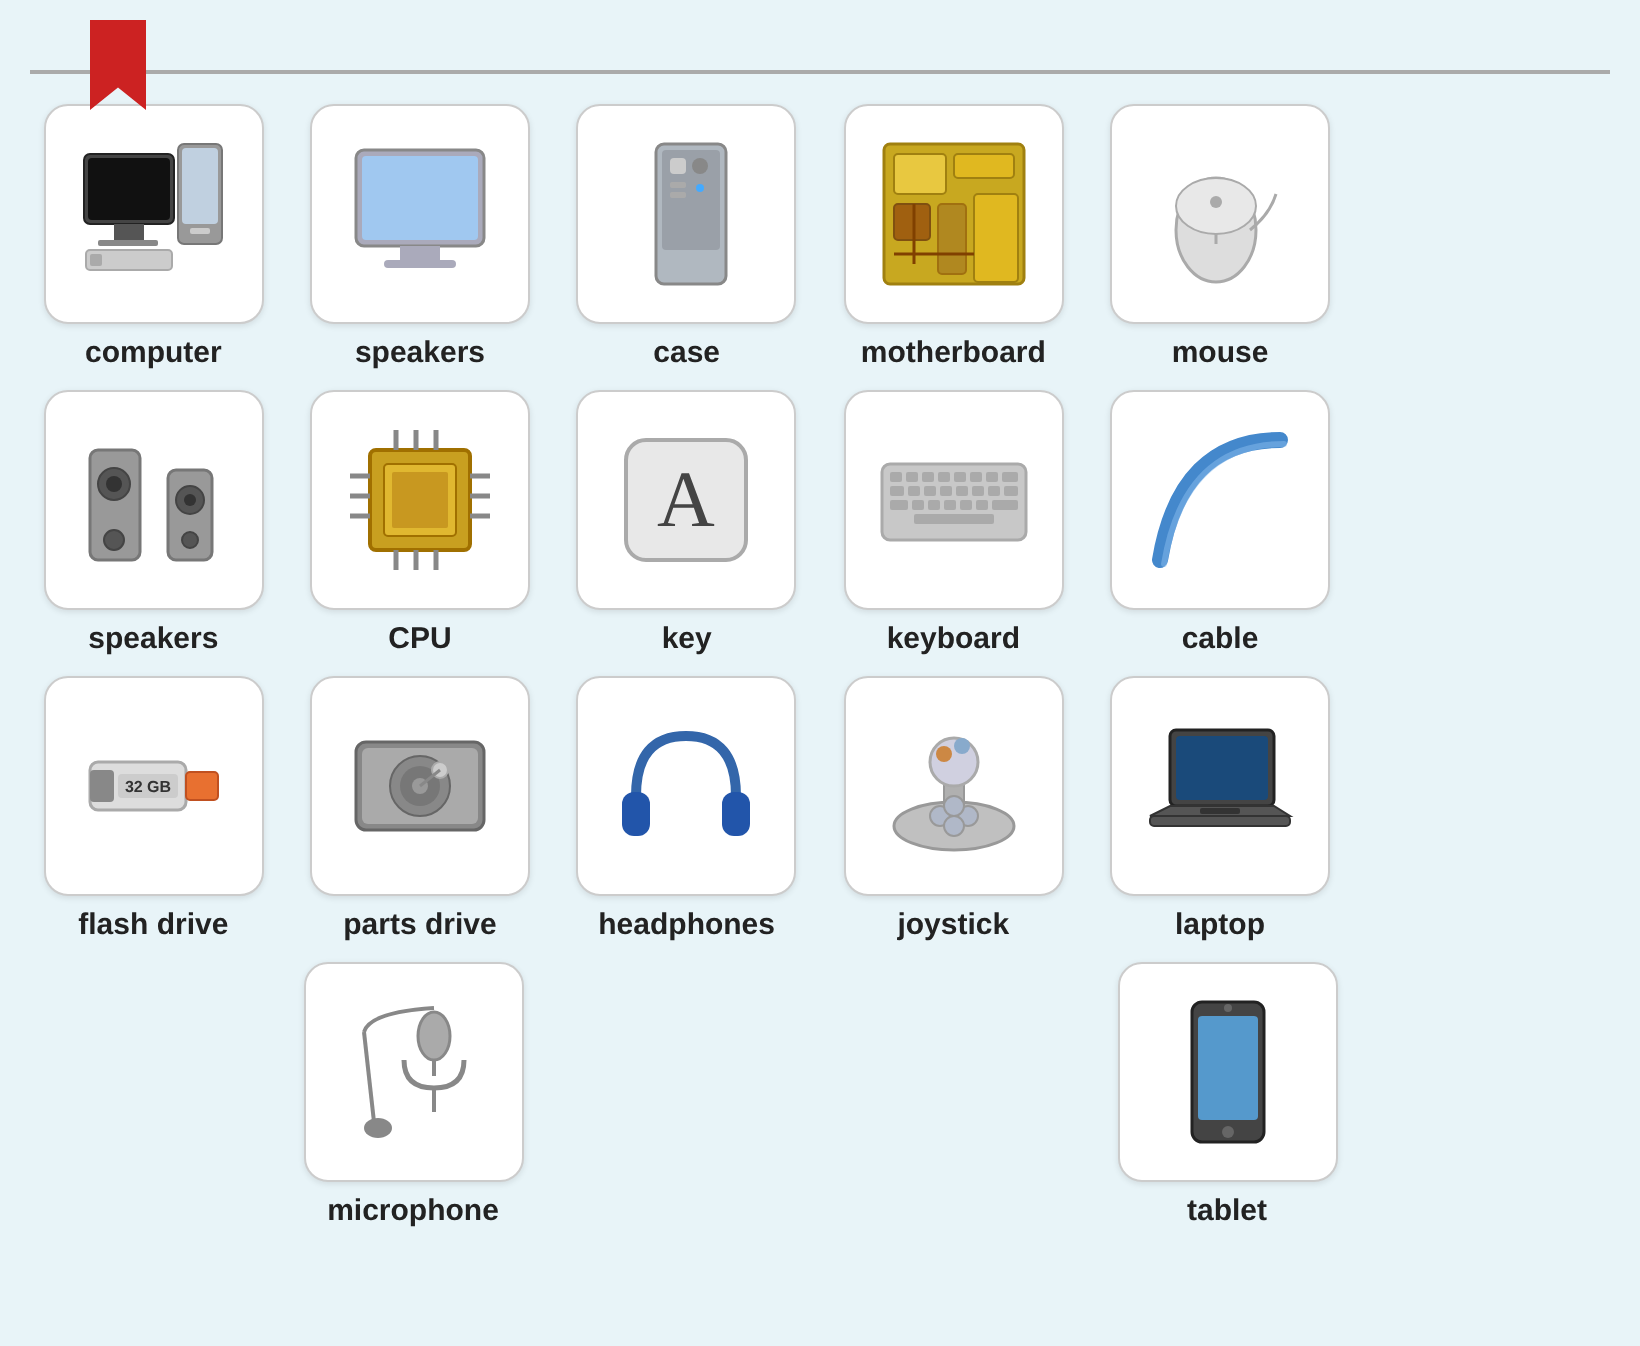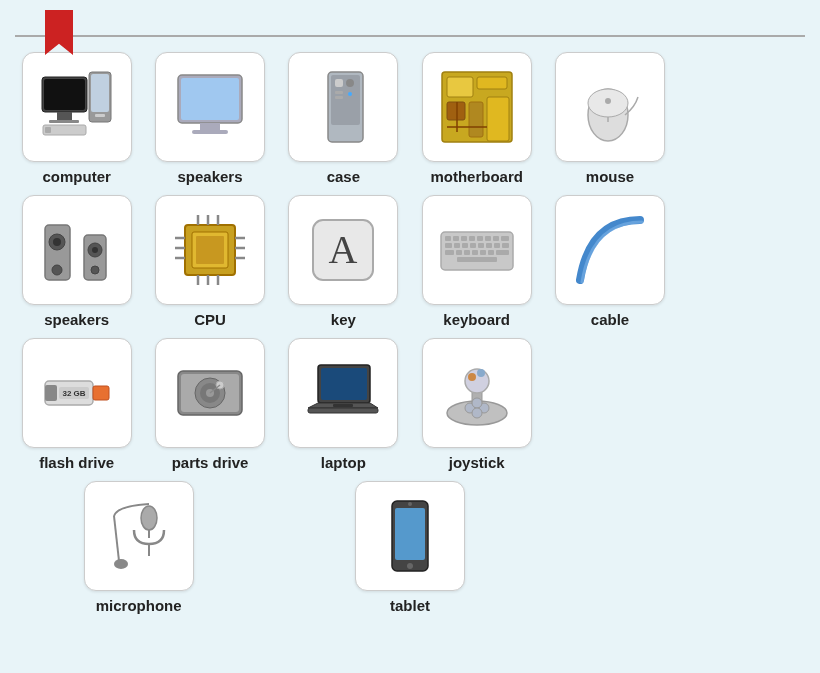--- a/index.html
+++ b/index.html
@@ -36,21 +36,21 @@
       clip-path: polygon(0 0, 100% 0, 100% 100%, 50% 75%, 0 100%);
     }
     .grid {
       display: grid;
       grid-template-columns: repeat(6, 1fr);
       gap: 10px;
       margin-bottom: 10px;
     }
     .grid-4 {
       display: grid;
-      grid-template-columns: repeat(3, 1fr);
+      grid-template-columns: repeat(2, 1fr);
       gap: 24px;
       margin-bottom: 22px;
     }
     .item {
       display: flex;
       flex-direction: column;
       align-items: center;
       gap: 6px;
       justify-content: flex-end;
     }
@@ -269,45 +269,55 @@
       <circle cx="40" cy="40" r="4" fill="#999"></circle>
       <circle cx="50" cy="32" r="4" fill="#ccc" stroke="#aaa" stroke-width="1"></circle>
       <line x1="40" y1="40" x2="50" y2="32" stroke="#888" stroke-width="1.5"></line>
     </svg>
         </div>
         <div class="item-label">parts drive</div>
       </div>
       <div class="item">
         <div class="icon-box">
           <svg viewBox="0 0 80 80" xmlns="http://www.w3.org/2000/svg">
-      <rect x="15" y="12" width="52" height="38" rx="3" fill="#444" stroke="#222" stroke-width="1.5"></rect>
-      <rect x="18" y="15" width="46" height="32" rx="2" fill="#1a4a7a"></rect>
-      <path d="M5 55 L15 50 L67 50 L75 55 Z" fill="#555" stroke="#333" stroke-width="1"></path>
-      <rect x="5" y="55" width="70" height="5" rx="2" fill="#555" stroke="#333" stroke-width="1"></rect>
-      <rect x="30" y="51" width="20" height="3" rx="1" fill="#333"></rect>
-    </svg>
-        </div>
-        <div class="item-label">laptop</div>
+      <path d="M15 45 Q15 15 40 15 Q65 15 65 45" stroke="#3366aa" stroke-width="5" fill="none"></path>
+      <rect x="8" y="43" width="14" height="22" rx="6" fill="#2255aa"></rect>
+      <rect x="58" y="43" width="14" height="22" rx="6" fill="#2255aa"></rect>
+    </svg>
+        </div>
+        <div class="item-label">headphones</div>
       </div>
       <div class="item">
         <div class="icon-box">
           <svg viewBox="0 0 80 80" xmlns="http://www.w3.org/2000/svg">
       <ellipse cx="40" cy="60" rx="30" ry="12" fill="#c0c0c0" stroke="#999" stroke-width="1.5"></ellipse>
       <rect x="35" y="30" width="10" height="30" rx="3" fill="#b0b0b0" stroke="#999" stroke-width="1"></rect>
       <circle cx="40" cy="28" r="12" fill="#d0d0e0" stroke="#aaa" stroke-width="1.5"></circle>
       <circle cx="33" cy="55" r="5" fill="#b0b8c8" stroke="#999" stroke-width="1"></circle>
       <circle cx="47" cy="55" r="5" fill="#b0b8c8" stroke="#999" stroke-width="1"></circle>
       <circle cx="40" cy="50" r="5" fill="#b0b8c8" stroke="#999" stroke-width="1"></circle>
       <circle cx="40" cy="60" r="5" fill="#b0b8c8" stroke="#999" stroke-width="1"></circle>
       <circle cx="35" cy="24" r="4" fill="#cc8844"></circle>
       <circle cx="44" cy="20" r="4" fill="#88aacc"></circle>
     </svg>
         </div>
         <div class="item-label">joystick</div>
       </div>
+      <div class="item">
+        <div class="icon-box">
+          <svg viewBox="0 0 80 80" xmlns="http://www.w3.org/2000/svg">
+      <rect x="15" y="12" width="52" height="38" rx="3" fill="#444" stroke="#222" stroke-width="1.5"></rect>
+      <rect x="18" y="15" width="46" height="32" rx="2" fill="#1a4a7a"></rect>
+      <path d="M5 55 L15 50 L67 50 L75 55 Z" fill="#555" stroke="#333" stroke-width="1"></path>
+      <rect x="5" y="55" width="70" height="5" rx="2" fill="#555" stroke="#333" stroke-width="1"></rect>
+      <rect x="30" y="51" width="20" height="3" rx="1" fill="#333"></rect>
+    </svg>
+        </div>
+        <div class="item-label">laptop</div>
+      </div>
     </div>
 
   <div class="grid-4" id="row-3">
       <div class="item">
         <div class="icon-box">
           <svg viewBox="0 0 80 80" xmlns="http://www.w3.org/2000/svg">
       <ellipse cx="50" cy="22" rx="8" ry="12" fill="#aaa" stroke="#888" stroke-width="1.5"></ellipse>
       <line x1="50" y1="34" x2="50" y2="42" stroke="#888" stroke-width="2"></line>
       <path d="M35 34 Q35 48 50 48 Q65 48 65 34" stroke="#888" stroke-width="2.5" fill="none"></path>
       <line x1="50" y1="48" x2="50" y2="60" stroke="#888" stroke-width="2"></line>

